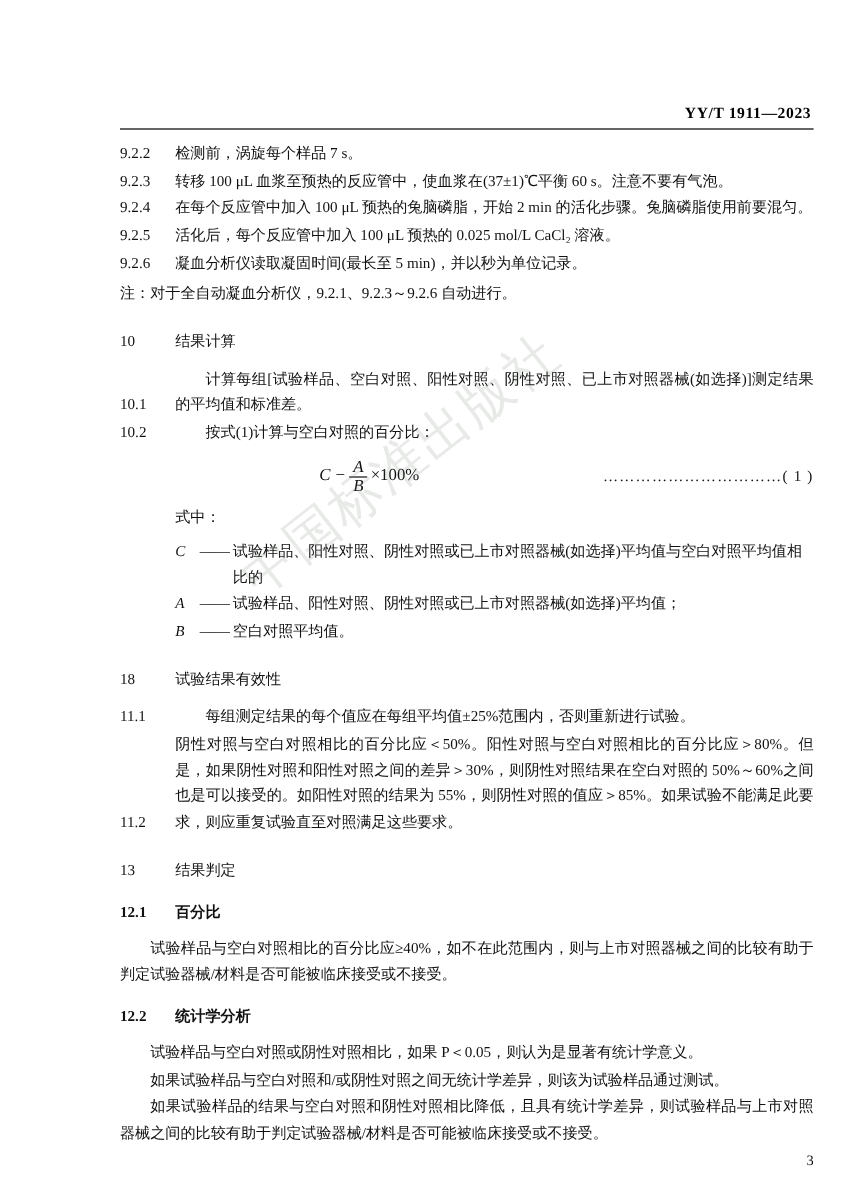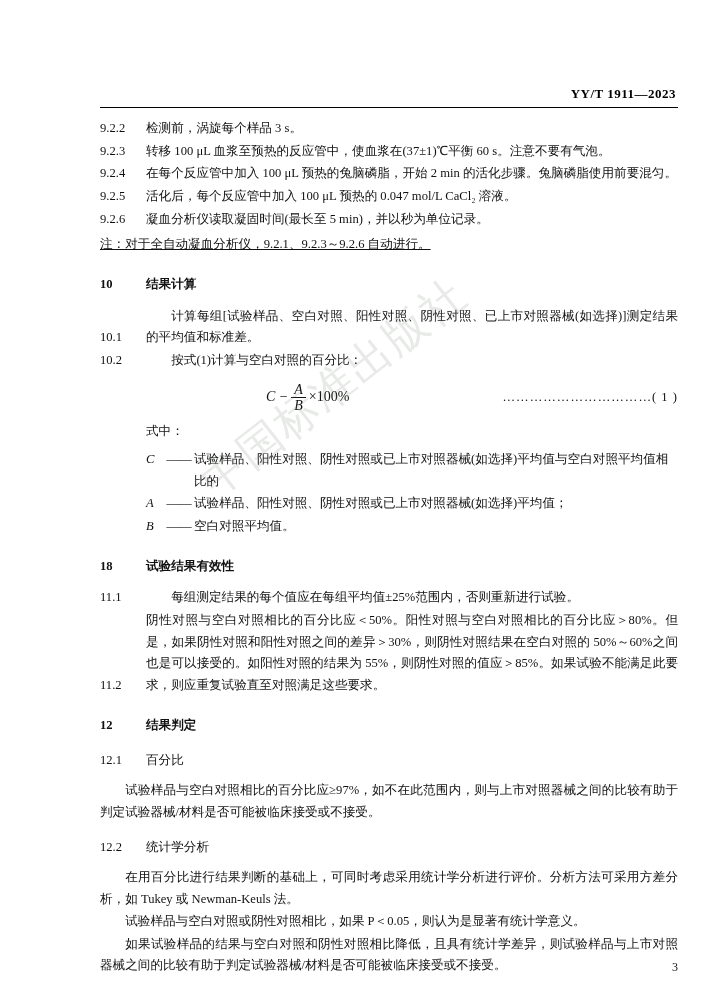--- a/index.html
+++ b/index.html
@@ -60,37 +60,36 @@
     width: 46px;
     font-size: 12.6px;
   }
   .numbered .txt {
     flex: 1 1 auto;
     text-align: justify;
   }
   .fullline {
     margin: 0 0 1px 0;
     text-align: justify;
-    text-decoration: underline;
   }
   .sec-head {
+    display: flex;
+    align-items: flex-start;
+    font-weight: normal;
+    margin: 18px 0 10px 0;
+  }
+  .sec-head .num {
+    flex: 0 0 auto;
+    width: 46px;
+  }
+  .sec-head .txt { flex: 1 1 auto; }
+  .sub-head {
     display: flex;
     align-items: flex-start;
     font-weight: bold;
-    margin: 18px 0 10px 0;
-  }
-  .sec-head .num {
-    flex: 0 0 auto;
-    width: 46px;
-  }
-  .sec-head .txt { flex: 1 1 auto; }
-  .sub-head {
-    display: flex;
-    align-items: flex-start;
-    font-weight: normal;
     margin: 14px 0 8px 0;
   }
   .sub-head .num {
     flex: 0 0 auto;
     width: 46px;
   }
   .para {
     text-indent: 2em;
     text-align: justify;
     margin: 0 0 1px 0;
@@ -194,36 +193,36 @@
 
   <div class="header">YY/T 1911—2023</div>
   <div class="header-rule"></div>
 
   <div class="watermark">中国标准出版社</div>
 
   <div class="content">
 
     <div class="numbered">
       <div class="num">9.2.2</div>
-      <div class="txt">检测前，涡旋每个样品 3 s。</div>
+      <div class="txt">检测前，涡旋每个样品 7 s。</div>
     </div>
 
     <div class="numbered">
       <div class="num">9.2.3</div>
       <div class="txt">转移 100 μL 血浆至预热的反应管中，使血浆在(37±1)℃平衡 60 s。注意不要有气泡。</div>
     </div>
 
     <div class="numbered">
       <div class="num">9.2.4</div>
       <div class="txt">在每个反应管中加入 100 μL 预热的兔脑磷脂，开始 2 min 的活化步骤。兔脑磷脂使用前要混匀。</div>
     </div>
 
     <div class="numbered">
       <div class="num">9.2.5</div>
-      <div class="txt">活化后，每个反应管中加入 100 μL 预热的 0.047 mol/L CaCl₂ 溶液。</div>
+      <div class="txt">活化后，每个反应管中加入 100 μL 预热的 0.025 mol/L CaCl₂ 溶液。</div>
     </div>
 
     <div class="numbered">
       <div class="num">9.2.6</div>
       <div class="txt">凝血分析仪读取凝固时间(最长至 5 min)，并以秒为单位记录。</div>
     </div>
 
     <div class="fullline" style="margin-top:4px">注：对于全自动凝血分析仪，9.2.1、9.2.3～9.2.6 自动进行。</div>
 
     <div class="sec-head">
@@ -284,37 +283,37 @@
       <div class="num">11.1</div>
       <div class="txt" style="text-indent:2em">每组测定结果的每个值应在每组平均值±25%范围内，否则重新进行试验。</div>
     </div>
 
     <div class="numbered">
       <div class="num">11.2</div>
       <div class="txt">阴性对照与空白对照相比的百分比应＜50%。阳性对照与空白对照相比的百分比应＞80%。但是，如果阴性对照和阳性对照之间的差异＞30%，则阴性对照结果在空白对照的 50%～60%之间也是可以接受的。如阳性对照的结果为 55%，则阴性对照的值应＞85%。如果试验不能满足此要求，则应重复试验直至对照满足这些要求。</div>
     </div>
 
     <div class="sec-head">
-      <div class="num">12</div>
+      <div class="num">13</div>
       <div class="txt">结果判定</div>
     </div>
 
     <div class="sub-head">
       <div class="num">12.1</div>
       <div class="txt">百分比</div>
     </div>
 
-    <div class="para">试验样品与空白对照相比的百分比应≥97%，如不在此范围内，则与上市对照器械之间的比较有助于判定试验器械/材料是否可能被临床接受或不接受。</div>
+    <div class="para">试验样品与空白对照相比的百分比应≥40%，如不在此范围内，则与上市对照器械之间的比较有助于判定试验器械/材料是否可能被临床接受或不接受。</div>
 
     <div class="sub-head">
       <div class="num">12.2</div>
       <div class="txt">统计学分析</div>
     </div>
 
-    <div class="para">在用百分比进行结果判断的基础上，可同时考虑采用统计学分析进行评价。分析方法可采用方差分析，如 Tukey 或 Newman-Keuls 法。</div>
     <div class="para">试验样品与空白对照或阴性对照相比，如果 P＜0.05，则认为是显著有统计学意义。</div>
+    <div class="para">如果试验样品与空白对照和/或阴性对照之间无统计学差异，则该为试验样品通过测试。</div>
     <div class="para">如果试验样品的结果与空白对照和阴性对照相比降低，且具有统计学差异，则试验样品与上市对照器械之间的比较有助于判定试验器械/材料是否可能被临床接受或不接受。</div>
 
   </div>
 
   <div class="pagenum">3</div>
 
 </div>
 
 </body></html>

